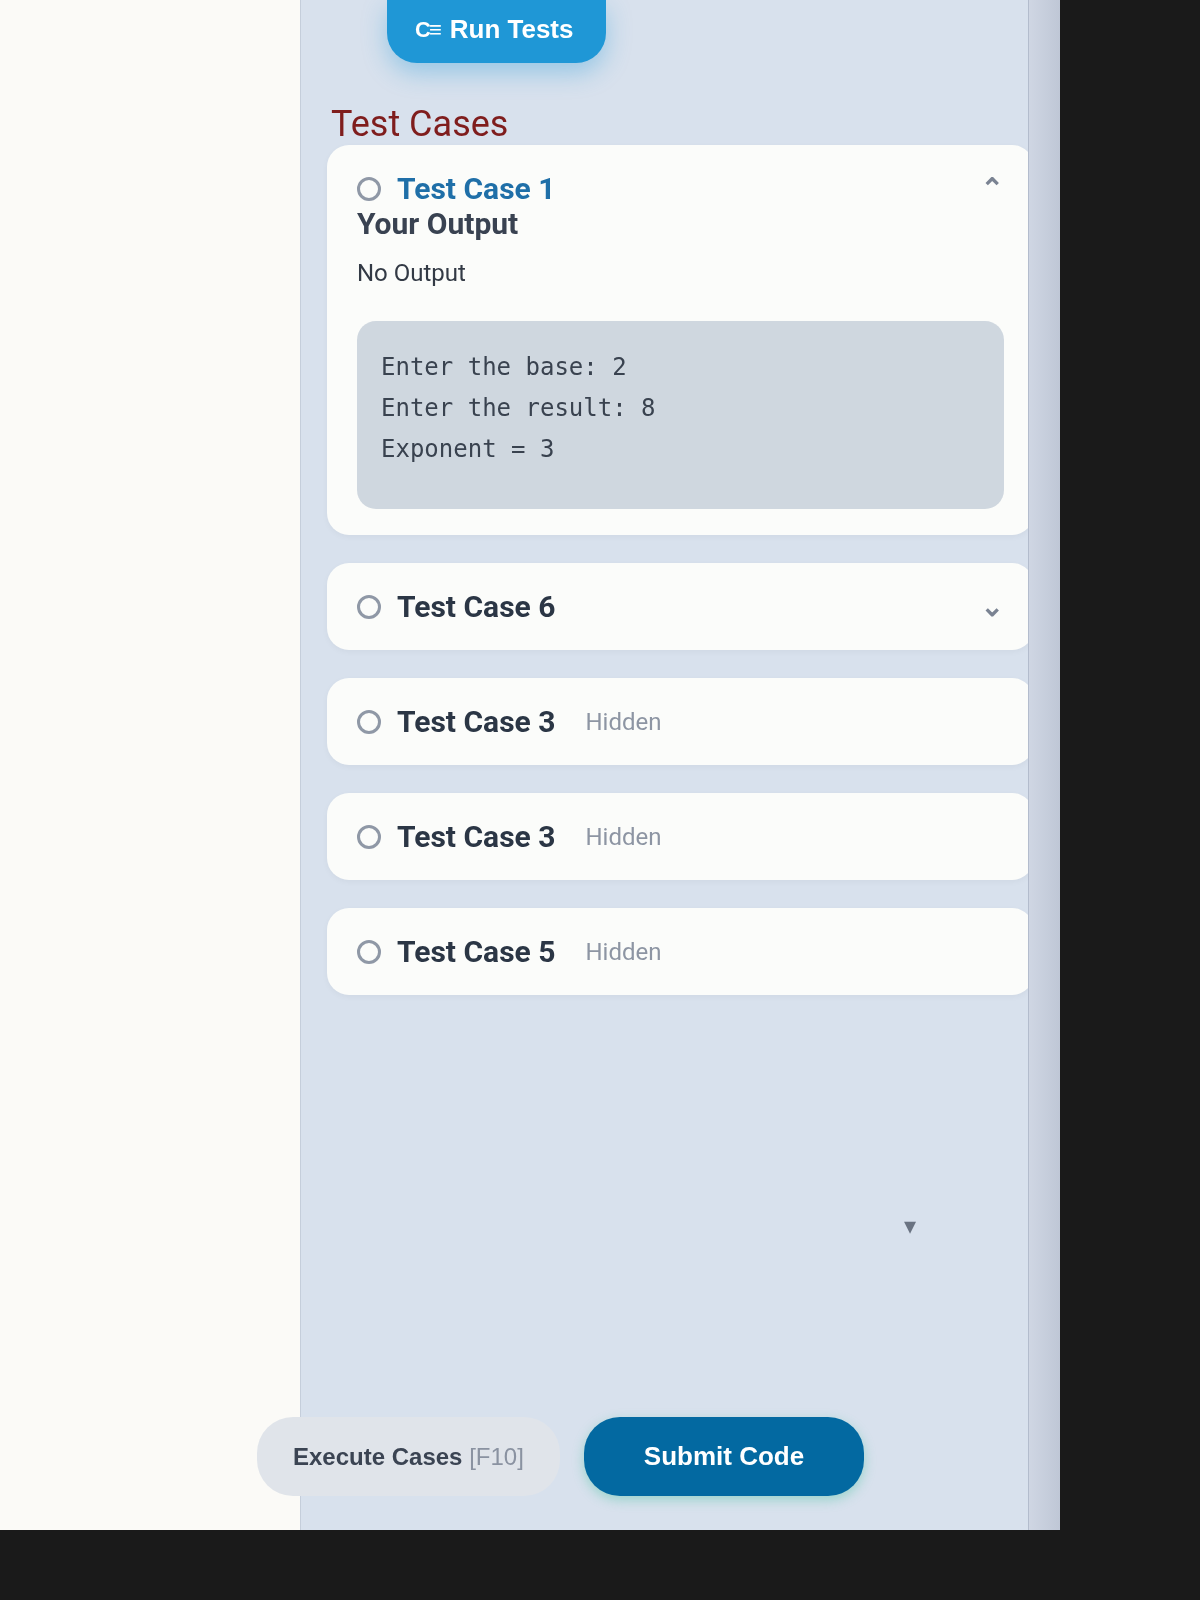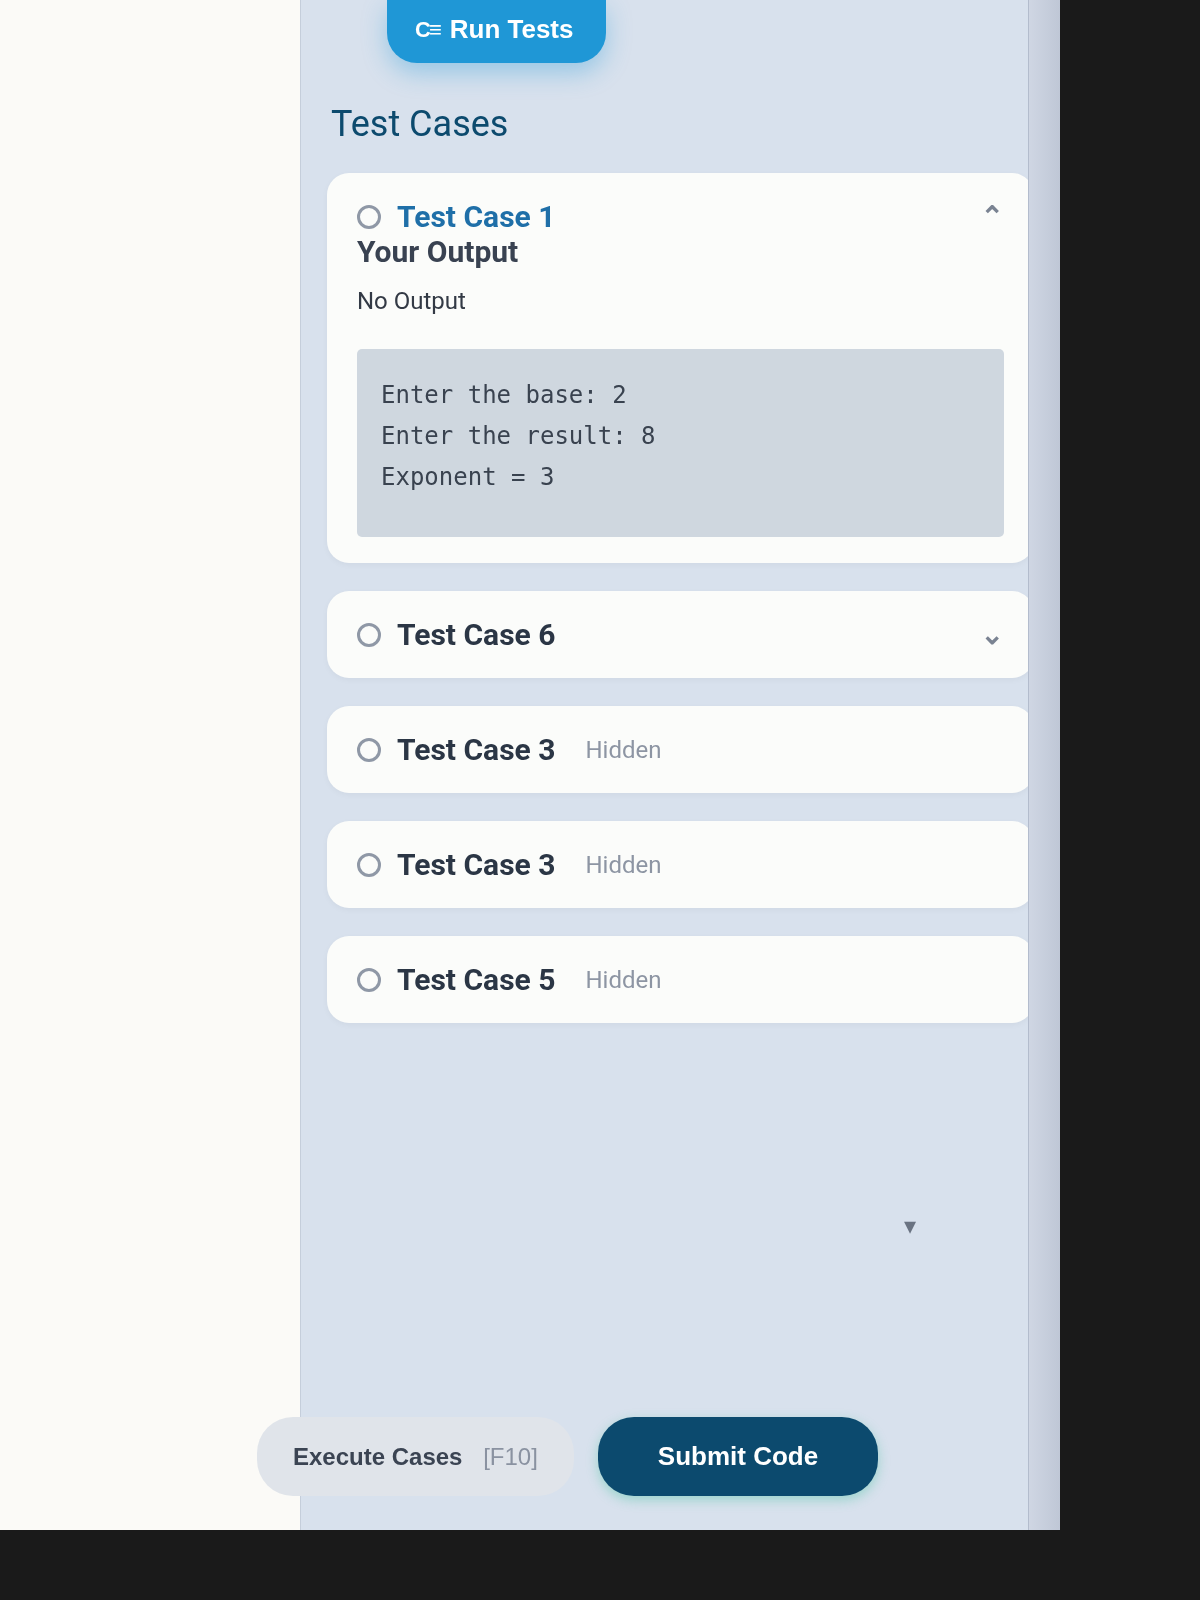--- a/index.html
+++ b/index.html
@@ -51,23 +51,22 @@
       align-items: center;
       gap: 10px;
       box-shadow: 0 10px 24px rgba(31,151,214,0.35);
     }
     .run-icon {
       font-size: 22px;
       letter-spacing: -2px;
     }
     .section-title {
       font-size: 36px;
-      color: #0c4a6e;
+      color: #7f1d1d;
       font-weight: 400;
-      margin-bottom: 28px;
       padding-left: 4px;
     }
     .cards {
       display: flex;
       flex-direction: column;
       gap: 28px;
       flex: 1;
       padding-bottom: 10px;
     }
     .card {
@@ -118,21 +117,21 @@
       color: #394251;
       margin-bottom: 18px;
     }
     .output-text {
       font-size: 24px;
       color: #333a45;
       margin-bottom: 34px;
     }
     .code-block {
       background: #cfd7df;
-      border-radius: 5px;
+      border-radius: 19px;
       padding: 26px 24px 40px 24px;
       font-family: "Menlo", "Consolas", monospace;
       font-size: 24px;
       color: #39424f;
       line-height: 1.7;
       white-space: pre-line;
     }
     .bottom-bar {
       display: flex;
       gap: 24px;
@@ -146,24 +145,24 @@
       border: none;
       border-radius: 36px;
       padding: 24px 36px;
       font-size: 24px;
       font-weight: 700;
       flex-shrink: 0;
     }
     .exec-btn .hint {
       font-weight: 400;
       color: #8a92a1;
-      margin-left: 14px;
+      margin-left: 0;
     }
     .submit-btn {
-      background: #0c4a6e;
+      background: #0369a1;
       color: #fff;
       border: none;
       border-radius: 36px;
       padding: 24px 60px;
       font-size: 26px;
       font-weight: 700;
       flex-shrink: 0;
       box-shadow: 0 4px 12px rgba(61,193,154,0.4);
     }
     .scrollbar {

